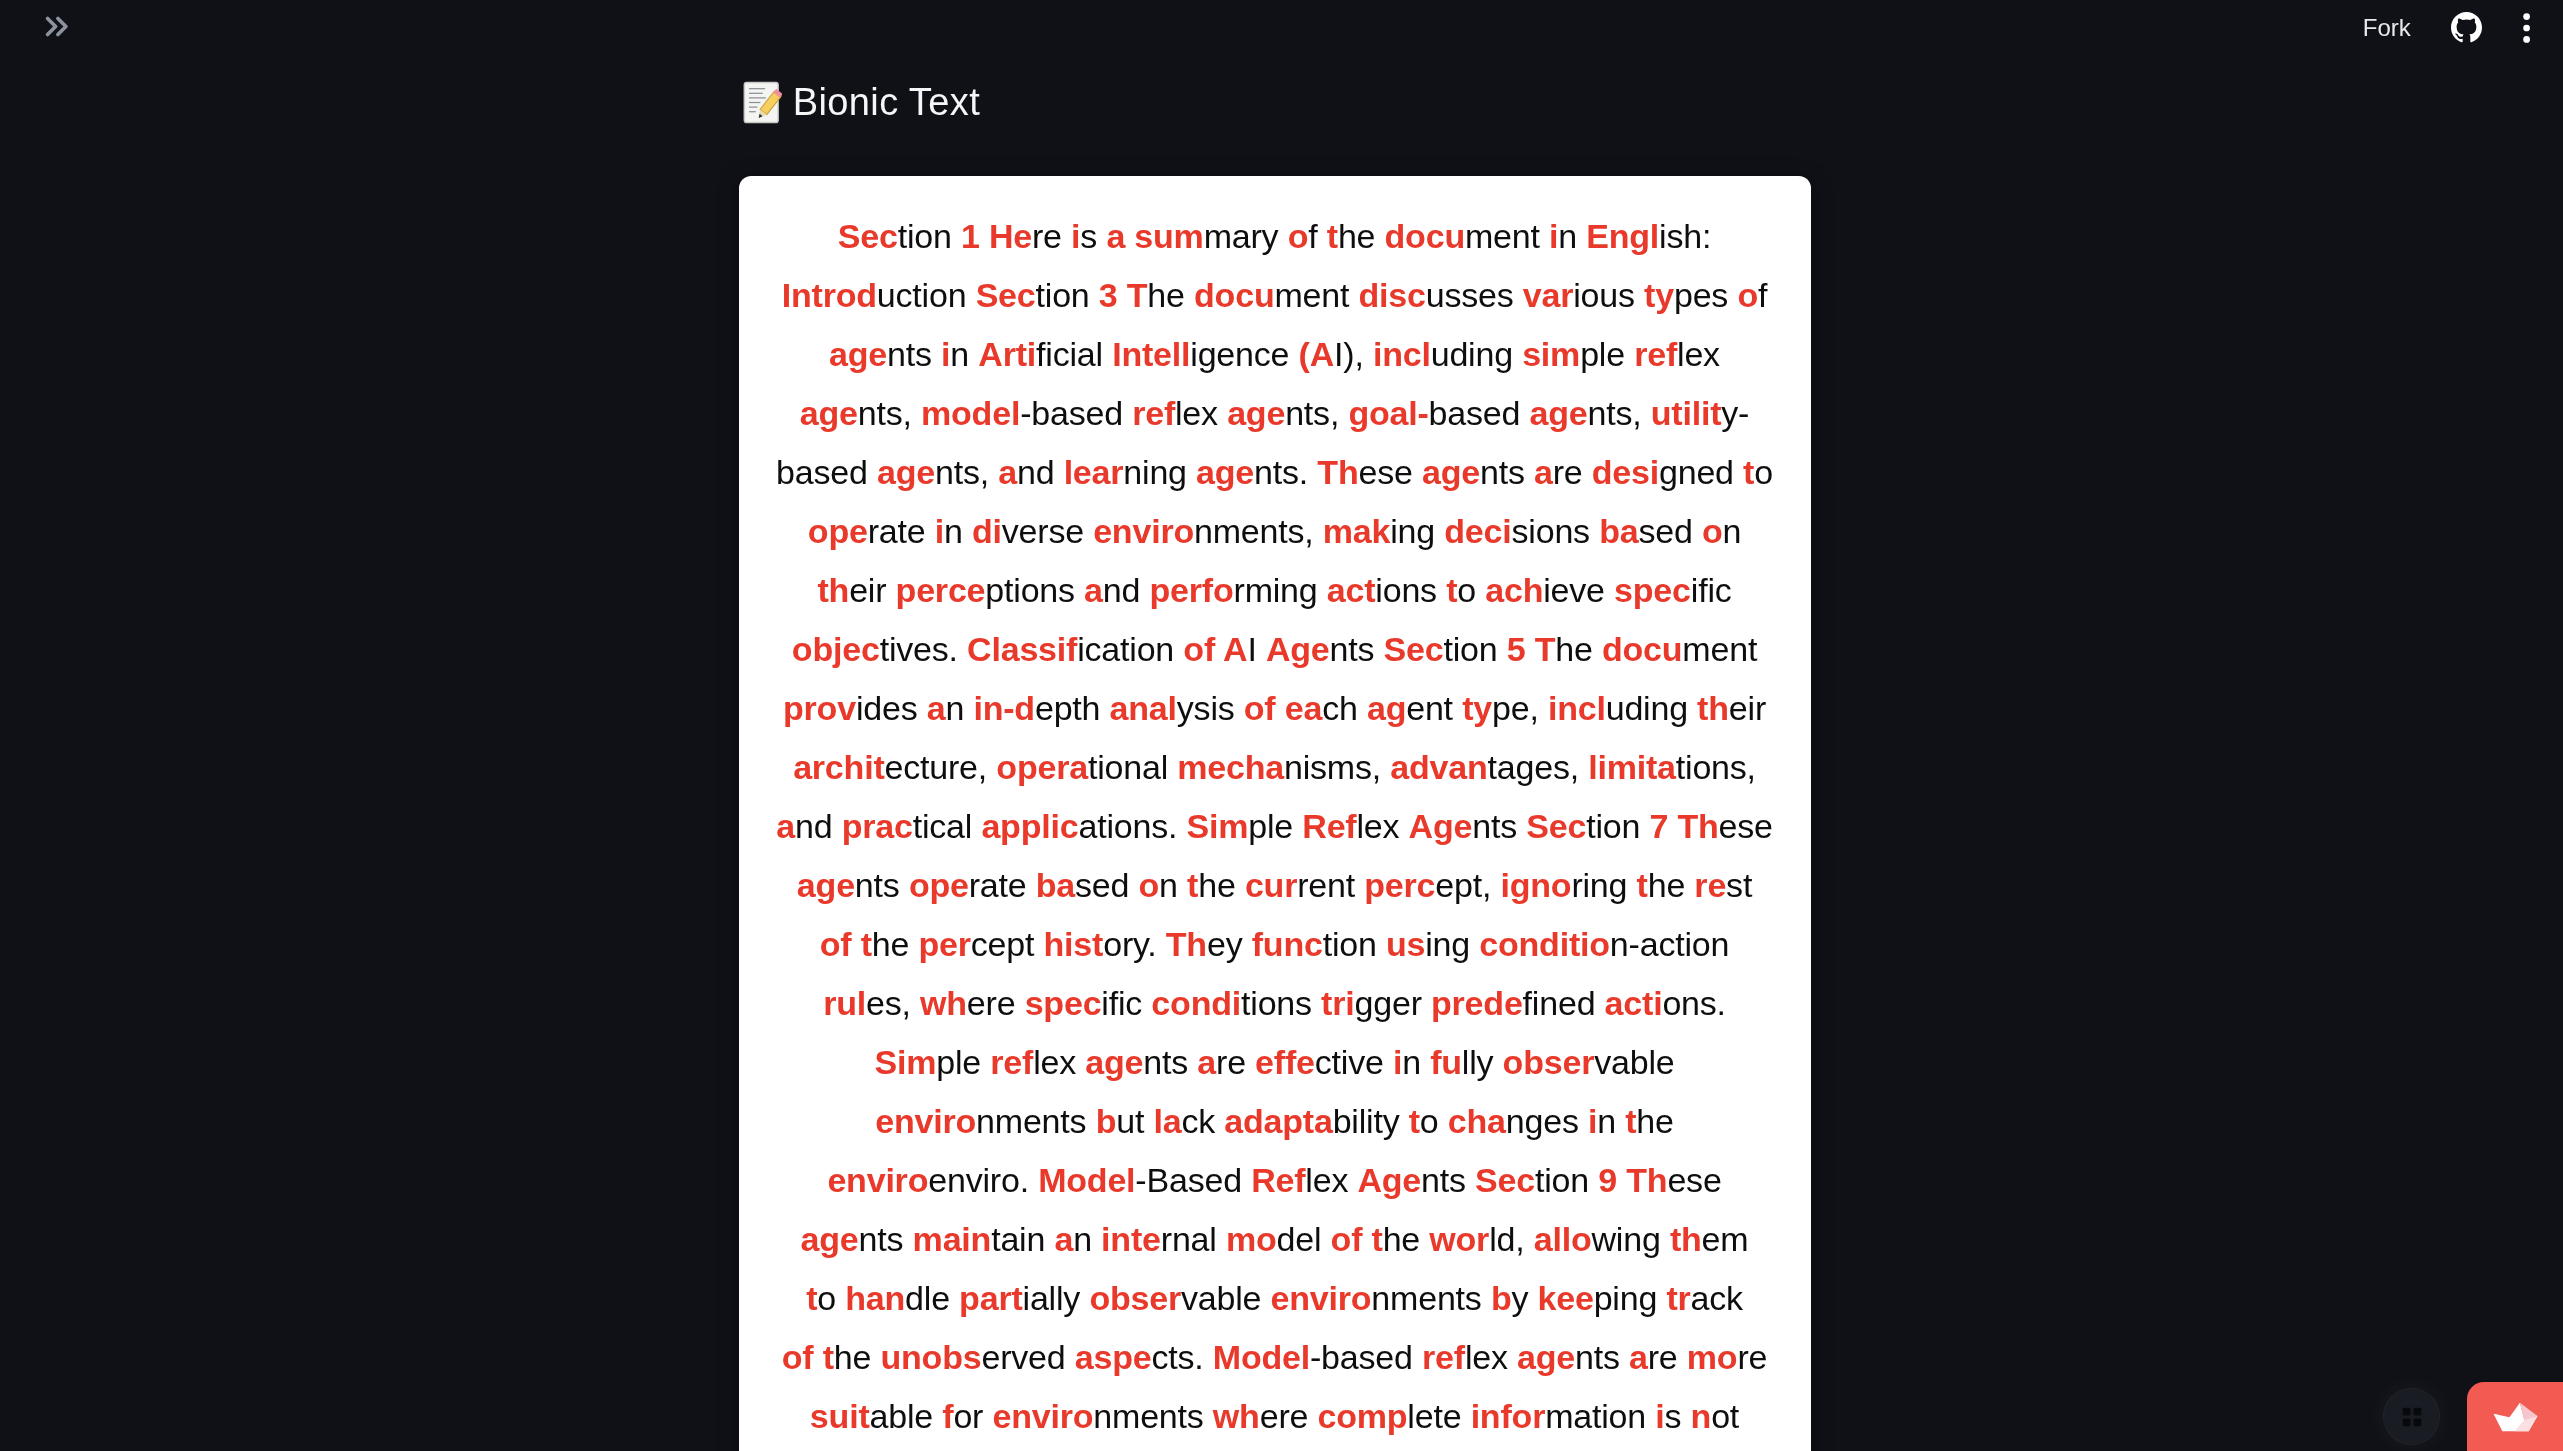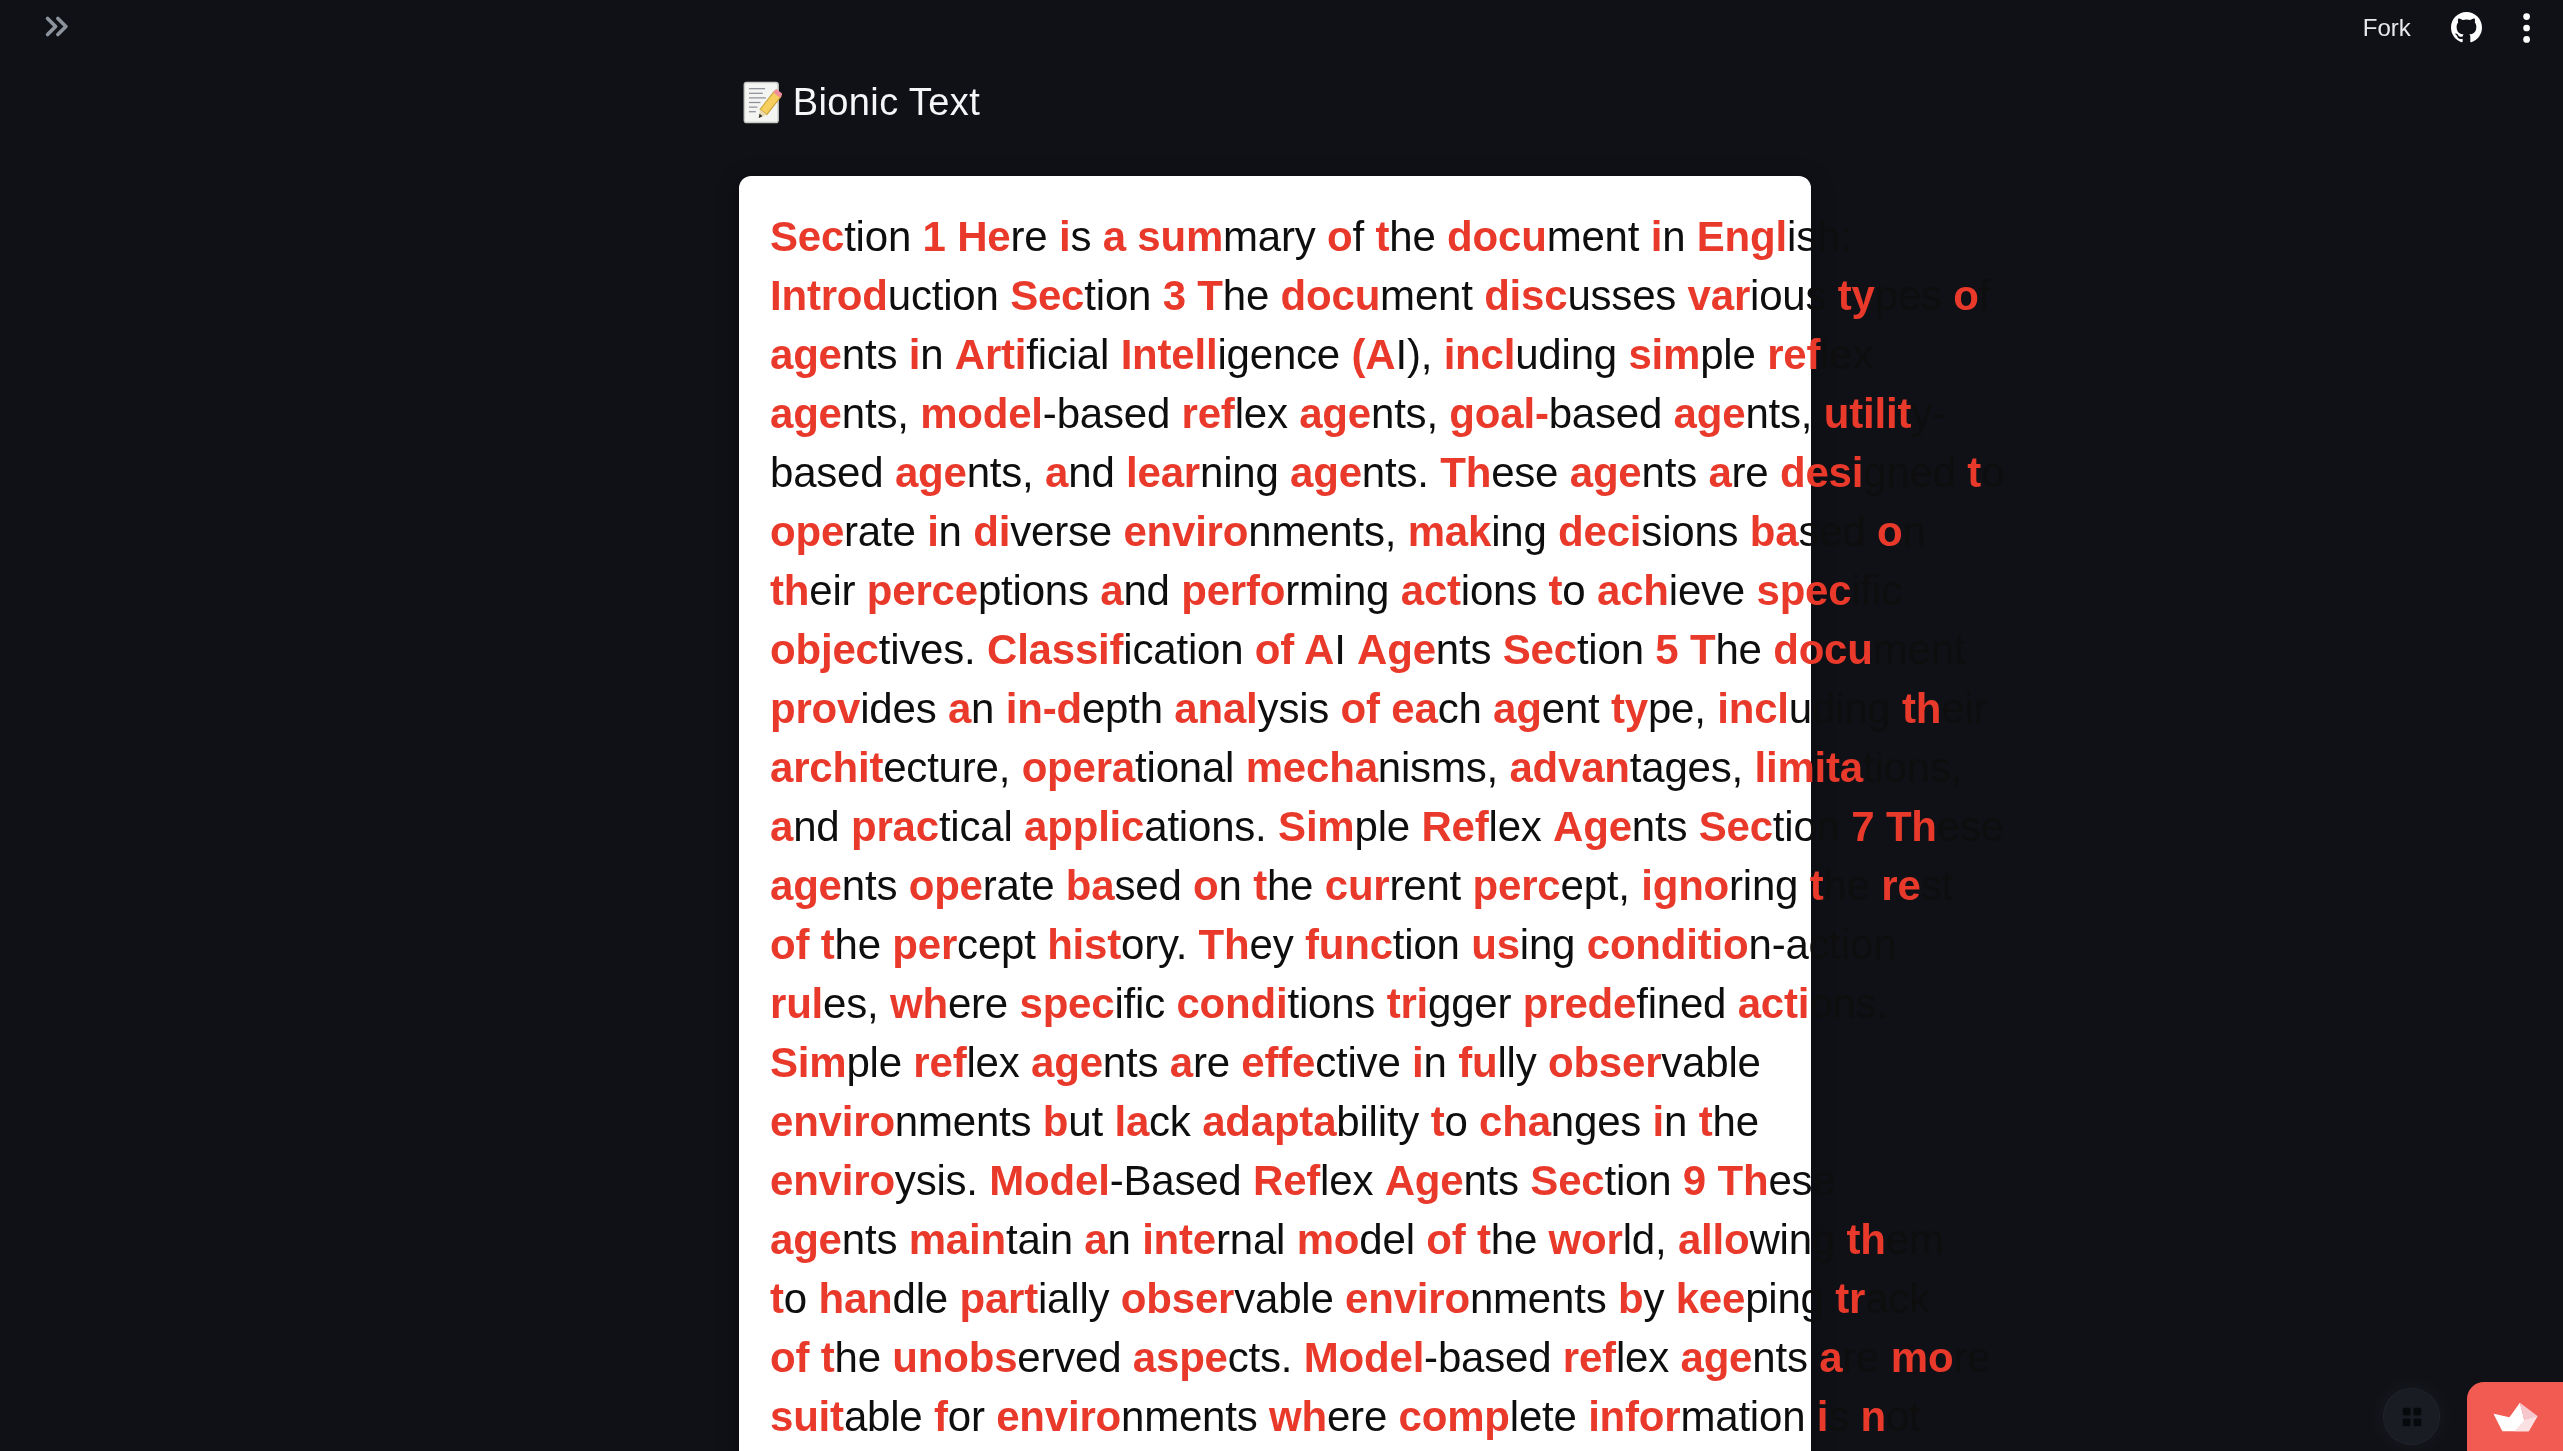--- a/index.html
+++ b/index.html
@@ -35,23 +35,24 @@
   .card{
     position:absolute;left:739px;top:176px;width:1072px;height:1344px;
     background:var(--card-bg,#ffffff);
     border-radius:12.2px;
     box-shadow:0 4.6px 21.4px rgba(0,0,0,.38);
     padding:31px 32px 0 31px;
     box-sizing:border-box;
   }
   .line{
     white-space:pre;
-    font-size:42px;line-height:59px;
+    font-size:34px;line-height:59px;
     color:var(--ink,#0e0e0e);
     letter-spacing:-0.2px;
+    text-align:center;
   }
   .line .r{color:var(--red,#e9392b);font-weight:700;}
   .line .k{font-weight:400;}
   
   .grid-btn{
     position:absolute;left:2383px;top:1388px;width:57px;height:57px;
     border-radius:50%;border:none;cursor:pointer;
     background:#1a1c24;
     box-shadow:0 0 26px rgba(255,255,255,.05), inset 0 0 0 0.8px rgba(255,255,255,.04);
     display:flex;align-items:center;justify-content:center;line-height:0;
@@ -131,21 +132,21 @@
       <div class="line"><span class="r">th</span><span class="k">eir </span><span class="r">perce</span><span class="k">ptions </span><span class="r">a</span><span class="k">nd </span><span class="r">perfo</span><span class="k">rming </span><span class="r">act</span><span class="k">ions </span><span class="r">t</span><span class="k">o </span><span class="r">ach</span><span class="k">ieve </span><span class="r">spec</span><span class="k">ific</span></div>
       <div class="line"><span class="r">objec</span><span class="k">tives. </span><span class="r">Classif</span><span class="k">ication </span><span class="r">of </span><span class="r">A</span><span class="k">I </span><span class="r">Age</span><span class="k">nts </span><span class="r">Sec</span><span class="k">tion </span><span class="r">5 </span><span class="r">T</span><span class="k">he </span><span class="r">docu</span><span class="k">ment</span></div>
       <div class="line"><span class="r">prov</span><span class="k">ides </span><span class="r">a</span><span class="k">n </span><span class="r">in-d</span><span class="k">epth </span><span class="r">anal</span><span class="k">ysis </span><span class="r">of </span><span class="r">ea</span><span class="k">ch </span><span class="r">ag</span><span class="k">ent </span><span class="r">ty</span><span class="k">pe, </span><span class="r">incl</span><span class="k">uding </span><span class="r">th</span><span class="k">eir</span></div>
       <div class="line"><span class="r">archit</span><span class="k">ecture, </span><span class="r">opera</span><span class="k">tional </span><span class="r">mecha</span><span class="k">nisms, </span><span class="r">advan</span><span class="k">tages, </span><span class="r">limita</span><span class="k">tions,</span></div>
       <div class="line"><span class="r">a</span><span class="k">nd </span><span class="r">prac</span><span class="k">tical </span><span class="r">applic</span><span class="k">ations. </span><span class="r">Sim</span><span class="k">ple </span><span class="r">Ref</span><span class="k">lex </span><span class="r">Age</span><span class="k">nts </span><span class="r">Sec</span><span class="k">tion </span><span class="r">7 </span><span class="r">Th</span><span class="k">ese</span></div>
       <div class="line"><span class="r">age</span><span class="k">nts </span><span class="r">ope</span><span class="k">rate </span><span class="r">ba</span><span class="k">sed </span><span class="r">o</span><span class="k">n </span><span class="r">t</span><span class="k">he </span><span class="r">cur</span><span class="k">rent </span><span class="r">perc</span><span class="k">ept, </span><span class="r">igno</span><span class="k">ring </span><span class="r">t</span><span class="k">he </span><span class="r">re</span><span class="k">st</span></div>
       <div class="line"><span class="r">of </span><span class="r">t</span><span class="k">he </span><span class="r">per</span><span class="k">cept </span><span class="r">hist</span><span class="k">ory. </span><span class="r">Th</span><span class="k">ey </span><span class="r">func</span><span class="k">tion </span><span class="r">us</span><span class="k">ing </span><span class="r">conditio</span><span class="k">n-action</span></div>
       <div class="line"><span class="r">rul</span><span class="k">es, </span><span class="r">wh</span><span class="k">ere </span><span class="r">spec</span><span class="k">ific </span><span class="r">condi</span><span class="k">tions </span><span class="r">tri</span><span class="k">gger </span><span class="r">prede</span><span class="k">fined </span><span class="r">acti</span><span class="k">ons.</span></div>
       <div class="line"><span class="r">Sim</span><span class="k">ple </span><span class="r">ref</span><span class="k">lex </span><span class="r">age</span><span class="k">nts </span><span class="r">a</span><span class="k">re </span><span class="r">effe</span><span class="k">ctive </span><span class="r">i</span><span class="k">n </span><span class="r">fu</span><span class="k">lly </span><span class="r">obser</span><span class="k">vable</span></div>
       <div class="line"><span class="r">enviro</span><span class="k">nments </span><span class="r">b</span><span class="k">ut </span><span class="r">la</span><span class="k">ck </span><span class="r">adapta</span><span class="k">bility </span><span class="r">t</span><span class="k">o </span><span class="r">cha</span><span class="k">nges </span><span class="r">i</span><span class="k">n </span><span class="r">t</span><span class="k">he</span></div>
-      <div class="line"><span class="r">enviro</span><span class="k">ysis. </span><span class="r">Model</span><span class="k">-Based </span><span class="r">Ref</span><span class="k">lex </span><span class="r">Age</span><span class="k">nts </span><span class="r">Sec</span><span class="k">tion </span><span class="r">9 </span><span class="r">Th</span><span class="k">ese</span></div>
+      <div class="line"><span class="r">enviro</span><span class="k">enviro. </span><span class="r">Model</span><span class="k">-Based </span><span class="r">Ref</span><span class="k">lex </span><span class="r">Age</span><span class="k">nts </span><span class="r">Sec</span><span class="k">tion </span><span class="r">9 </span><span class="r">Th</span><span class="k">ese</span></div>
       <div class="line"><span class="r">age</span><span class="k">nts </span><span class="r">main</span><span class="k">tain </span><span class="r">a</span><span class="k">n </span><span class="r">inte</span><span class="k">rnal </span><span class="r">mo</span><span class="k">del </span><span class="r">of </span><span class="r">t</span><span class="k">he </span><span class="r">wor</span><span class="k">ld, </span><span class="r">allo</span><span class="k">wing </span><span class="r">th</span><span class="k">em</span></div>
       <div class="line"><span class="r">t</span><span class="k">o </span><span class="r">han</span><span class="k">dle </span><span class="r">part</span><span class="k">ially </span><span class="r">obser</span><span class="k">vable </span><span class="r">enviro</span><span class="k">nments </span><span class="r">b</span><span class="k">y </span><span class="r">kee</span><span class="k">ping </span><span class="r">tr</span><span class="k">ack</span></div>
       <div class="line"><span class="r">of </span><span class="r">t</span><span class="k">he </span><span class="r">unobs</span><span class="k">erved </span><span class="r">aspe</span><span class="k">cts. </span><span class="r">Model</span><span class="k">-based </span><span class="r">ref</span><span class="k">lex </span><span class="r">age</span><span class="k">nts </span><span class="r">a</span><span class="k">re </span><span class="r">mo</span><span class="k">re</span></div>
       <div class="line"><span class="r">suit</span><span class="k">able </span><span class="r">f</span><span class="k">or </span><span class="r">enviro</span><span class="k">nments </span><span class="r">wh</span><span class="k">ere </span><span class="r">comp</span><span class="k">lete </span><span class="r">infor</span><span class="k">mation </span><span class="r">i</span><span class="k">s </span><span class="r">n</span><span class="k">ot</span></div>
     </div>
 </div>
 
 <button class="grid-btn">
   <span>
     <svg width="20" height="20" viewBox="0 0 26 26">

